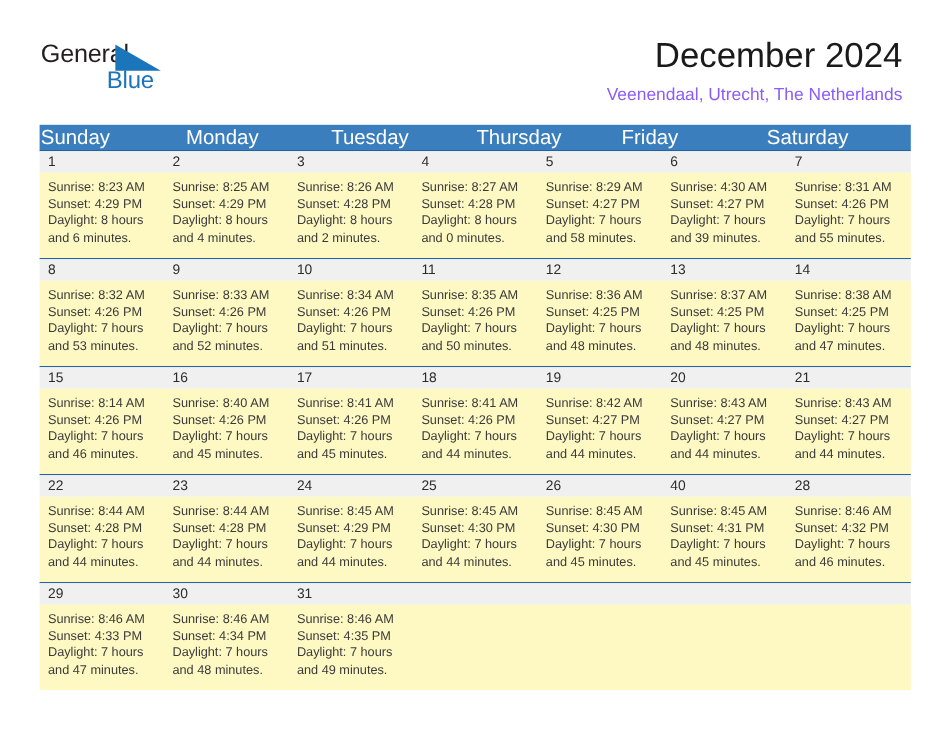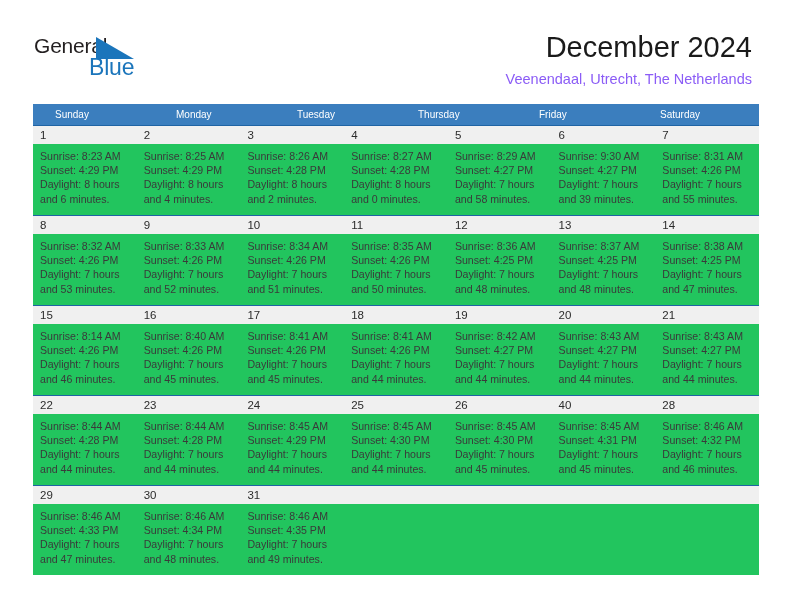--- a/index.html
+++ b/index.html
@@ -43,21 +43,21 @@
     top: 0;
     font-size: 21px;
     letter-spacing: -0.2px;
     color: #231f20;
     line-height: 25px;
   }
   .logo-blue {
     position: absolute;
     left: 55px;
     top: 22px;
-    font-size: 23px;
+    font-size: 20px;
     letter-spacing: -0.2px;
     color: #1b75bb;
     line-height: 25px;
   }
   .logo-mark {
     position: absolute;
     left: 62px;
     top: 4px;
     width: 40px;
     height: 23px;
@@ -93,44 +93,44 @@
 
   .weekday-row {
     display: flex;
     background: #3b7ebe;
     height: 21px;
   }
   .weekday {
     flex: 1 1 0;
     min-width: 0;
     color: #ffffff;
-    font-size: 10px;
+    font-size: 17px;
     line-height: 21px;
-    padding-left: 22px;
+    padding-left: 1px;
     box-sizing: border-box;
     white-space: nowrap;
     overflow: hidden;
   }
 
   .week {
     position: relative;
     border-top: 1.4px solid #1f63a4;
   }
   .week:first-of-type {
     border-top: none;
   }
 
   .week-numbers {
     display: flex;
     background: #f0f0f0;
     height: 18px;
   }
   .week-bodies {
     display: flex;
-    background: #22c55e;
+    background: #fef9c3;
     height: 71px;
   }
 
   .daynum {
     flex: 1 1 0;
     min-width: 0;
     font-size: 11.5px;
     line-height: 18px;
     color: #2b2b2b;
     padding-left: 7px;
@@ -220,21 +220,21 @@
           <div class="info-line">Daylight: 8 hours</div>
           <div class="info-line">and 0 minutes.</div>
         </div>
         <div class="daybody">
           <div class="info-line">Sunrise: 8:29 AM</div>
           <div class="info-line">Sunset: 4:27 PM</div>
           <div class="info-line">Daylight: 7 hours</div>
           <div class="info-line">and 58 minutes.</div>
         </div>
         <div class="daybody">
-          <div class="info-line">Sunrise: 9:30 AM</div>
+          <div class="info-line">Sunrise: 4:30 AM</div>
           <div class="info-line">Sunset: 4:27 PM</div>
           <div class="info-line">Daylight: 7 hours</div>
           <div class="info-line">and 39 minutes.</div>
         </div>
         <div class="daybody">
           <div class="info-line">Sunrise: 8:31 AM</div>
           <div class="info-line">Sunset: 4:26 PM</div>
           <div class="info-line">Daylight: 7 hours</div>
           <div class="info-line">and 55 minutes.</div>
         </div>

